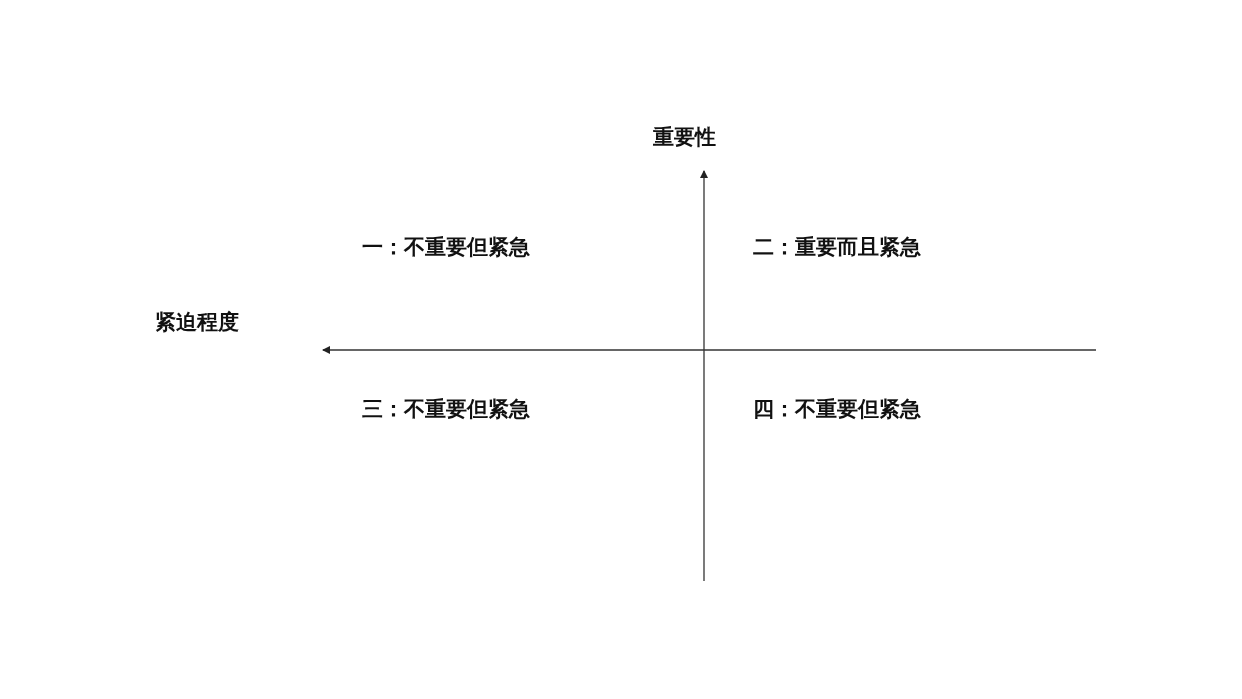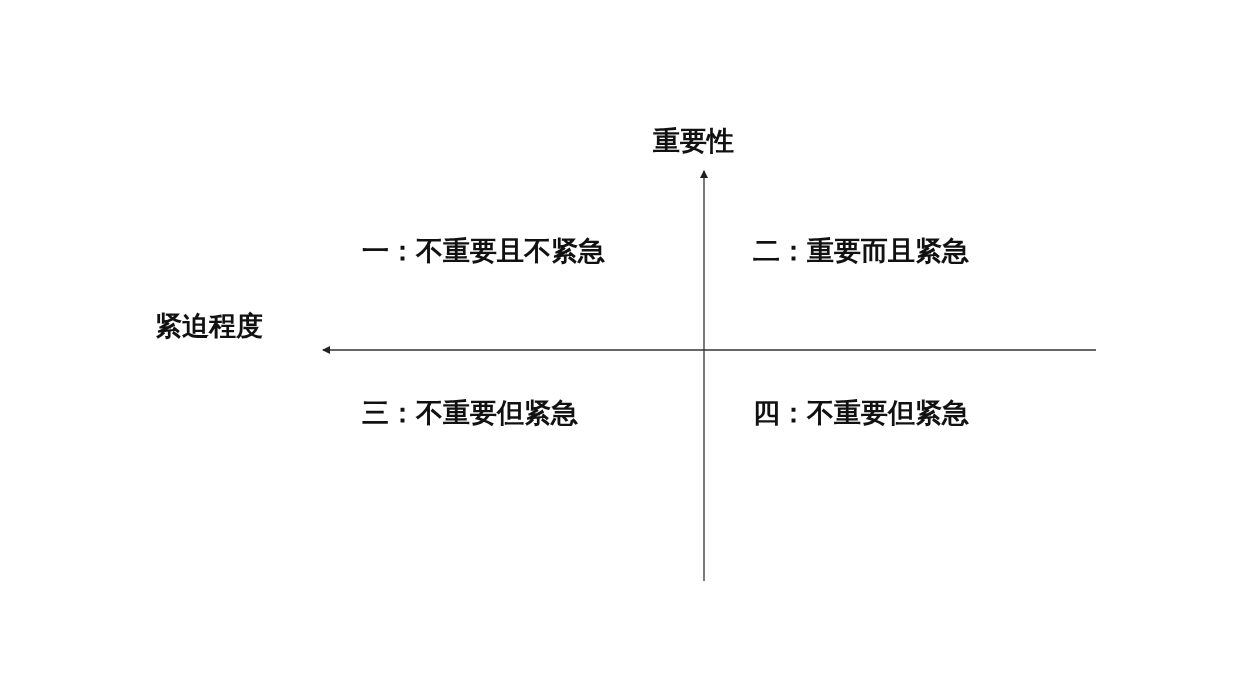--- a/index.html
+++ b/index.html
@@ -11,21 +11,21 @@
       width: 1242px;
       height: 699px;
       position: relative;
       overflow: hidden;
       font-family: "DejaVu Sans", "Liberation Sans", sans-serif;
       color: #111111;
     }
     .label {
       position: absolute;
       font-weight: bold;
-      font-size: 27px;
+      font-size: 21px;
       line-height: 1;
       white-space: nowrap;
       letter-spacing: 0px;
     }
     .axis-svg {
       position: absolute;
       left: 0;
       top: 0;
       width: 1242px;
       height: 699px;
@@ -43,19 +43,19 @@
 
   <line x1="704" y1="581" x2="704" y2="171" stroke="#333333" stroke-width="1.3" marker-end="url(#arrowhead)"></line>
 
   <line x1="1096" y1="350" x2="323" y2="350" stroke="#333333" stroke-width="1.3" marker-end="url(#arrowhead)"></line>
 </svg>
 
 <div class="label" style="left:653px; top:127px;">重要性</div>
 
 <div class="label" style="left:155px; top:312px;">紧迫程度</div>
 
-<div class="label" style="left:362px; top:237px;">一：不重要且不紧急</div>
+<div class="label" style="left:362px; top:237px;">一：不重要但紧急</div>
 
 <div class="label" style="left:753px; top:237px;">二：重要而且紧急</div>
 
 <div class="label" style="left:362px; top:399px;">三：不重要但紧急</div>
 
 <div class="label" style="left:753px; top:399px;">四：不重要但紧急</div>
 
 </body></html>

